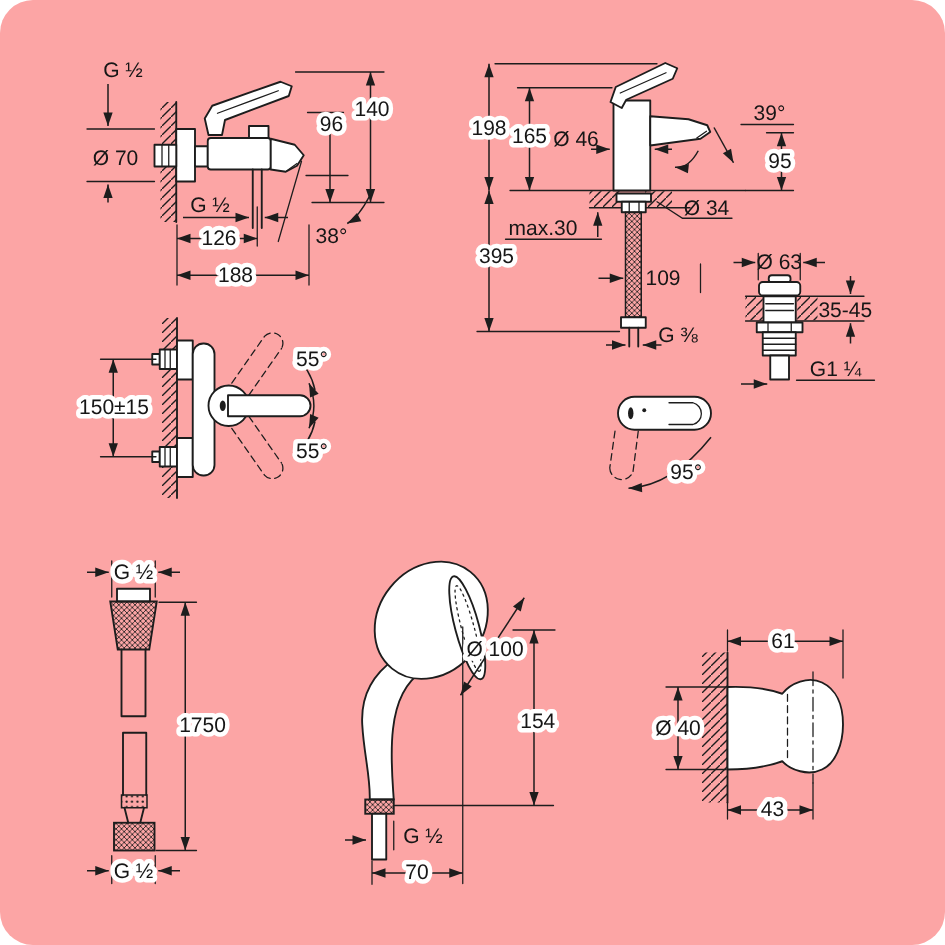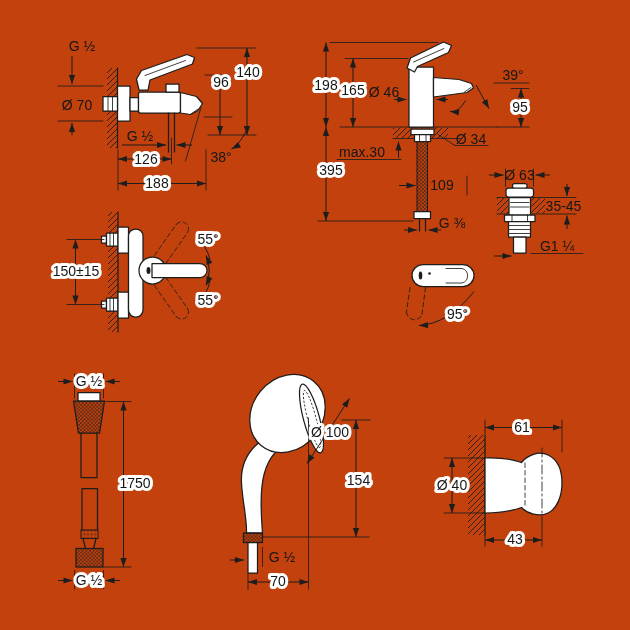--- a/index.html
+++ b/index.html
@@ -1,17 +1,17 @@
 <!DOCTYPE html>
 <html><head>
 <meta charset="utf-8">
 <style>
   html,body{margin:0;padding:0;background:#ffffff;}
-  .stage{position:relative;width:630px;height:630px;background:#c2410c;overflow:hidden;
-         font-family:"Liberation Sans",sans-serif;}
+  .stage{position:relative;width:630px;height:630px;background:#fca5a5;overflow:hidden;
+         font-family:"Liberation Sans",sans-serif;border-radius:22px;}
   svg{display:block;}
   .o  {fill:none;stroke:#1d1d1d;stroke-width:1.25;stroke-linejoin:round;stroke-linecap:round;}
   .ow {fill:#ffffff;stroke:#1d1d1d;stroke-width:1.25;stroke-linejoin:round;}
   .t2 {fill:none;stroke:#1d1d1d;stroke-width:0.85;stroke-linecap:round;}
   .d  {fill:none;stroke:#1d1d1d;stroke-width:1;}
   .dash{stroke-dasharray:4.5 3;}
   .cl {stroke-dasharray:9 3 2 3;stroke-width:0.85;}
   .dot{stroke-dasharray:1.4 2.6;}
   text.t{font-family:"Liberation Sans",sans-serif;font-size:14px;fill:#161616;text-anchor:middle;}
   text.h{paint-order:stroke;stroke:#ffffff;stroke-width:6px;stroke-linejoin:round;}

